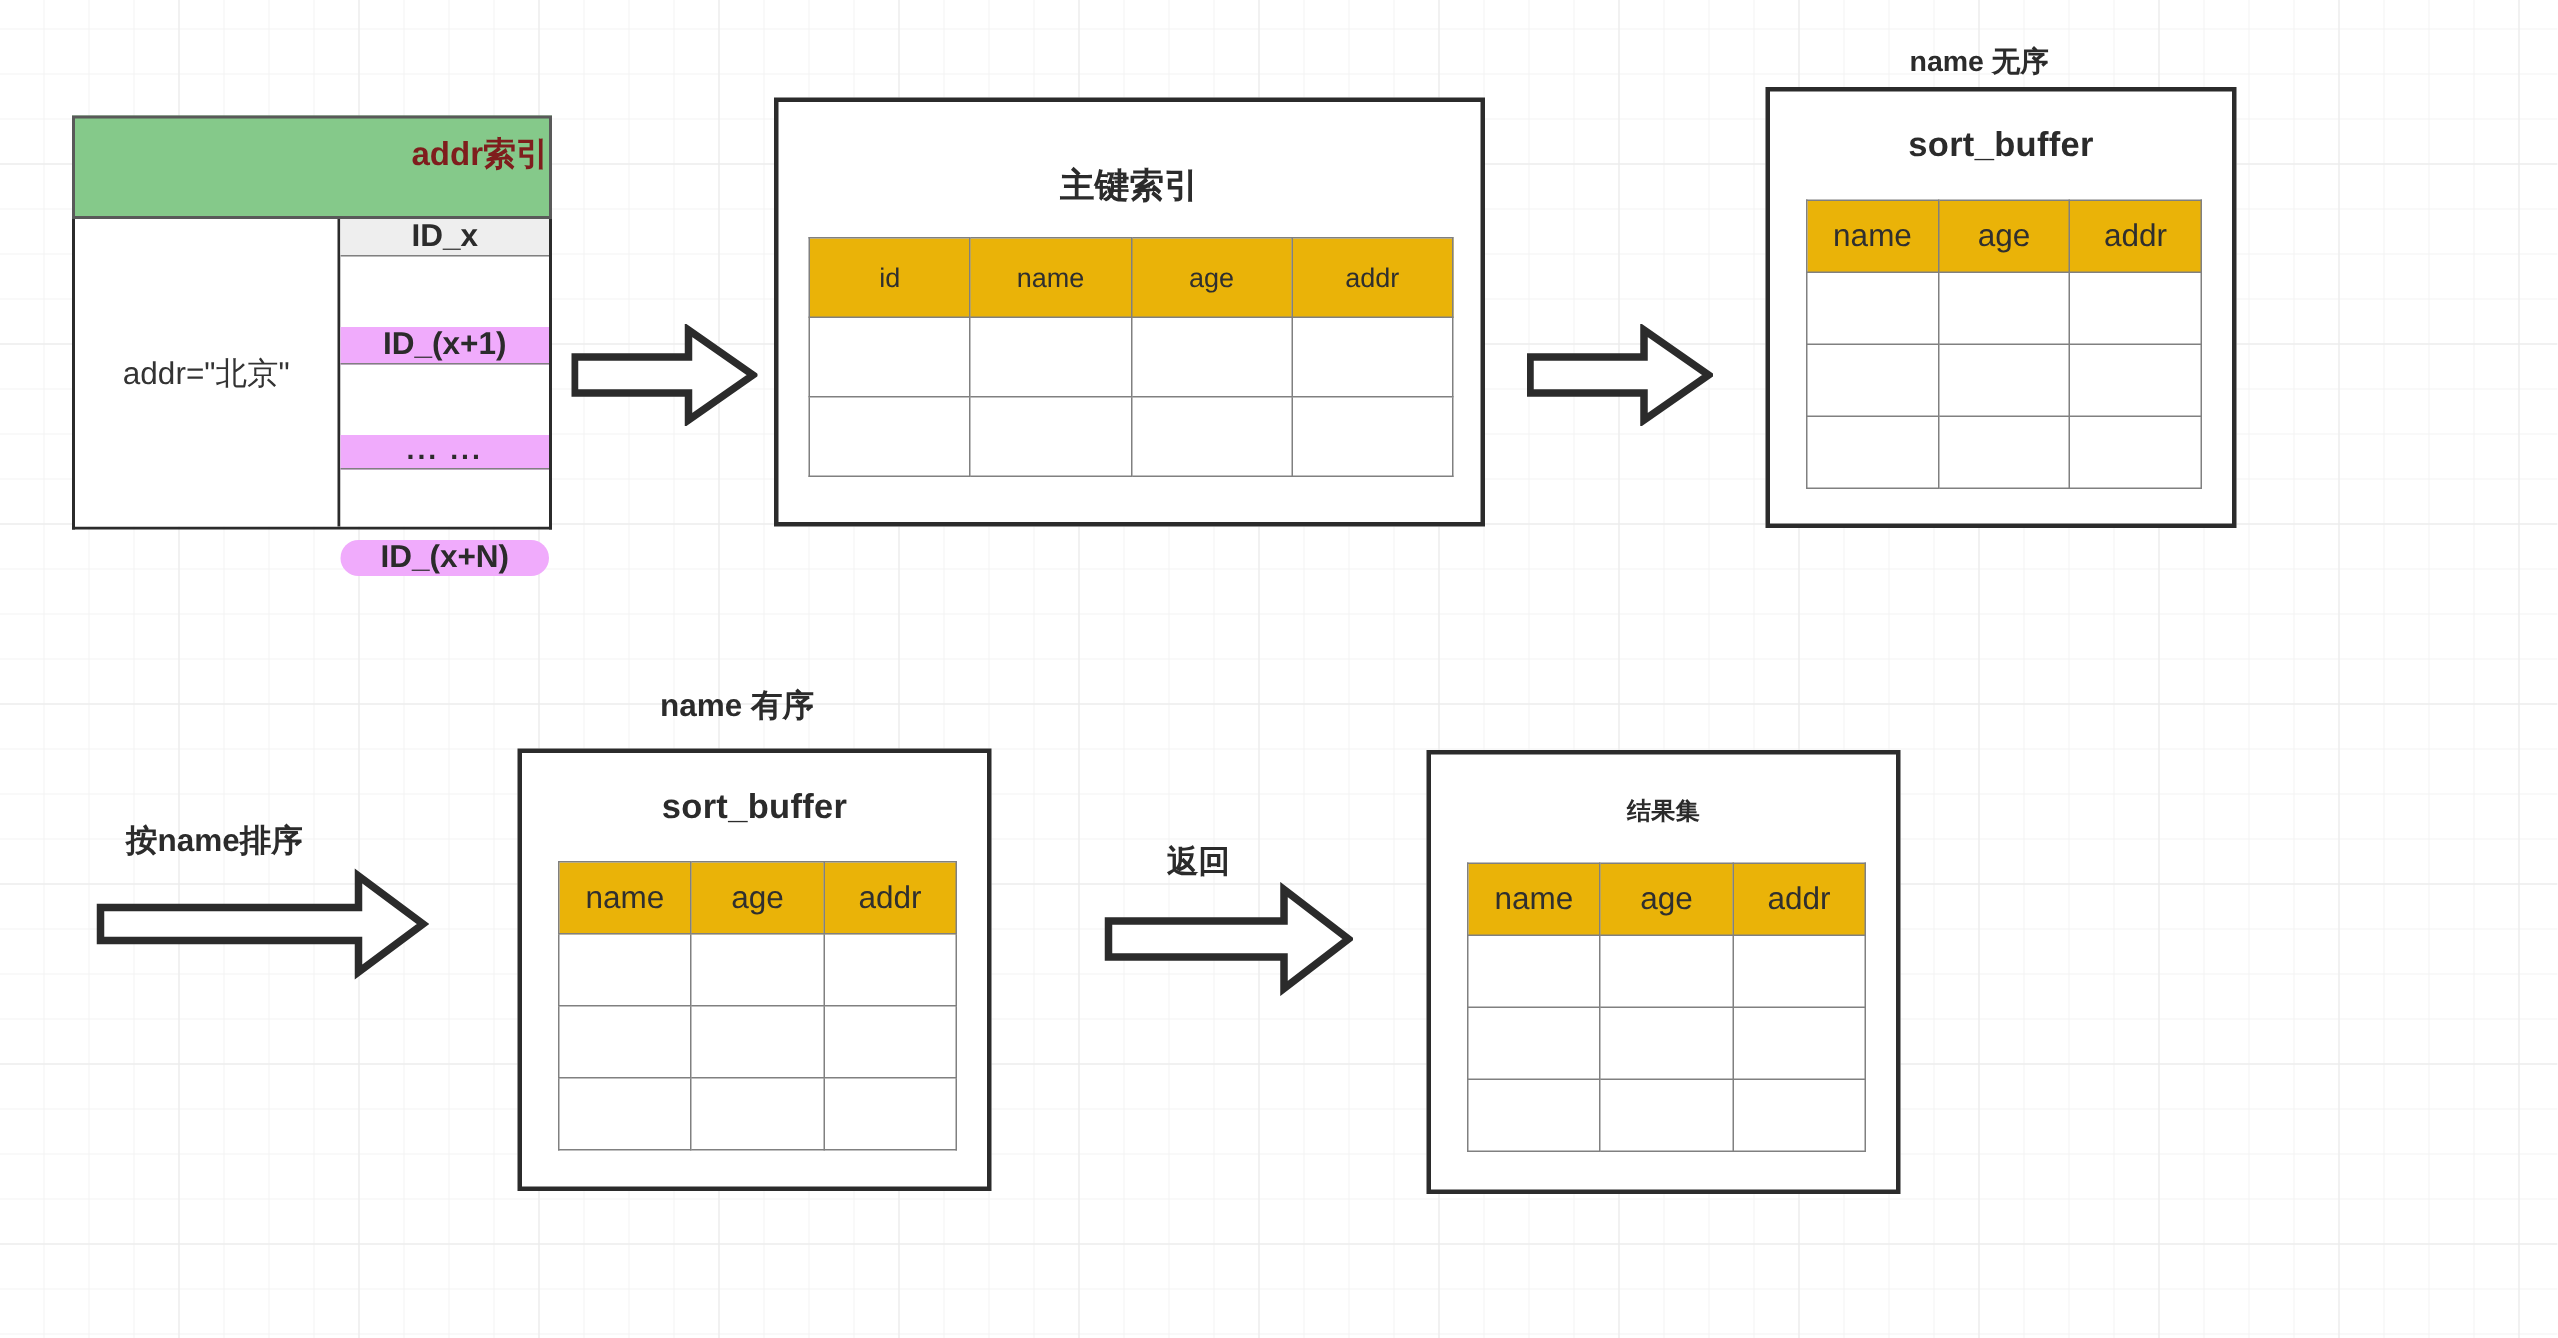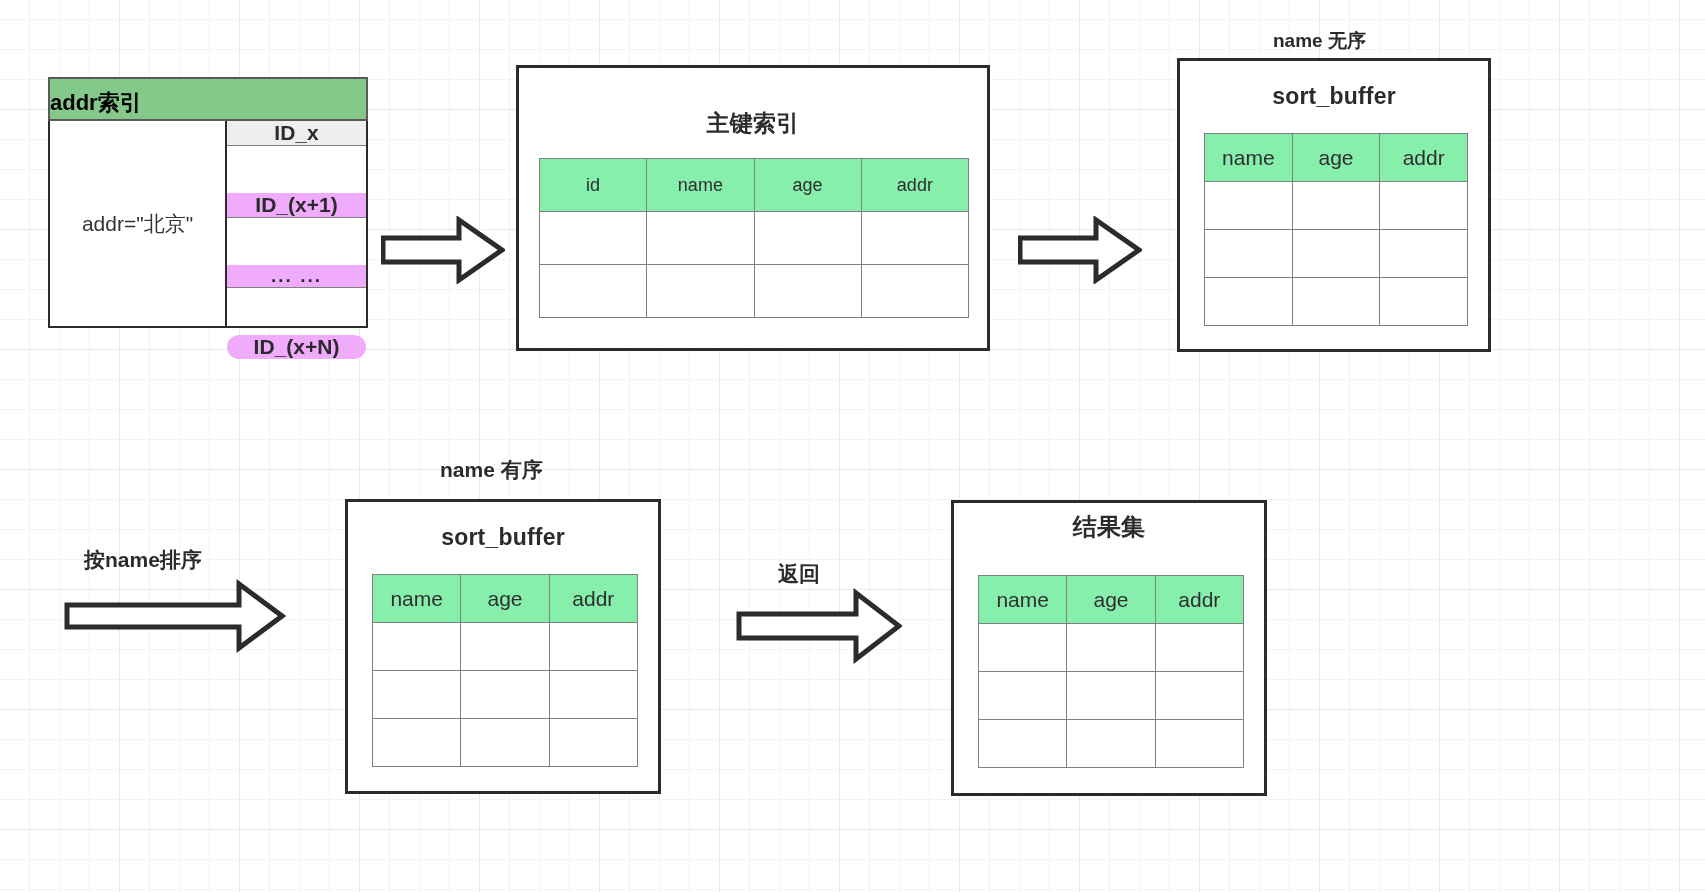--- a/index.html
+++ b/index.html
@@ -63,43 +63,43 @@
   }
   table.grid td {
     border: 1px solid #808080;
     text-align: center;
     vertical-align: middle;
     color: #333333;
     background: #ffffff;
     padding: 0;
   }
   table.grid td.head {
-    background: #86efac;
+    background: #eab308;
     color: #2f2f2f;
   }
 
   
   #addr-index {
     left: 48px;
     top: 77px;
     width: 320px;
     height: 260px;
     border: none;
     background: transparent;
   }
   #addr-index .idx-header {
     box-sizing: border-box;
-    height: 44px;
+    height: 69px;
     line-height: 48px;
     background: #85c98a;
     border: 2px solid #595959;
     font-size: 22px;
     font-weight: bold;
-    text-align: left;
-    color: #000000;
+    text-align: right;
+    color: #7f1d1d;
   }
   #addr-index .idx-body {
     box-sizing: border-box;
     display: flex;
     height: 207px;
     border: 2px solid #2b2b2b;
     border-top: none;
   }
   #addr-index .idx-key {
     flex: 0 0 175px;
@@ -182,21 +182,21 @@
   }
   #sort-buffer-sorted table.grid td { height: 47px; font-size: 21px; }
 
   
   #result-set {
     left: 951px;
     top: 500px;
     width: 316px;
     height: 296px;
   }
-  #result-set .node-title { font-size: 24px; margin-top: 8px; }
+  #result-set .node-title { font-size: 16px; margin-top: 28px; }
   #result-set table.grid {
     position: absolute;
     left: 24px;
     top: 72px;
     width: 266px;
   }
   #result-set table.grid td { height: 47px; font-size: 21px; }
 
   
   .arrow {

